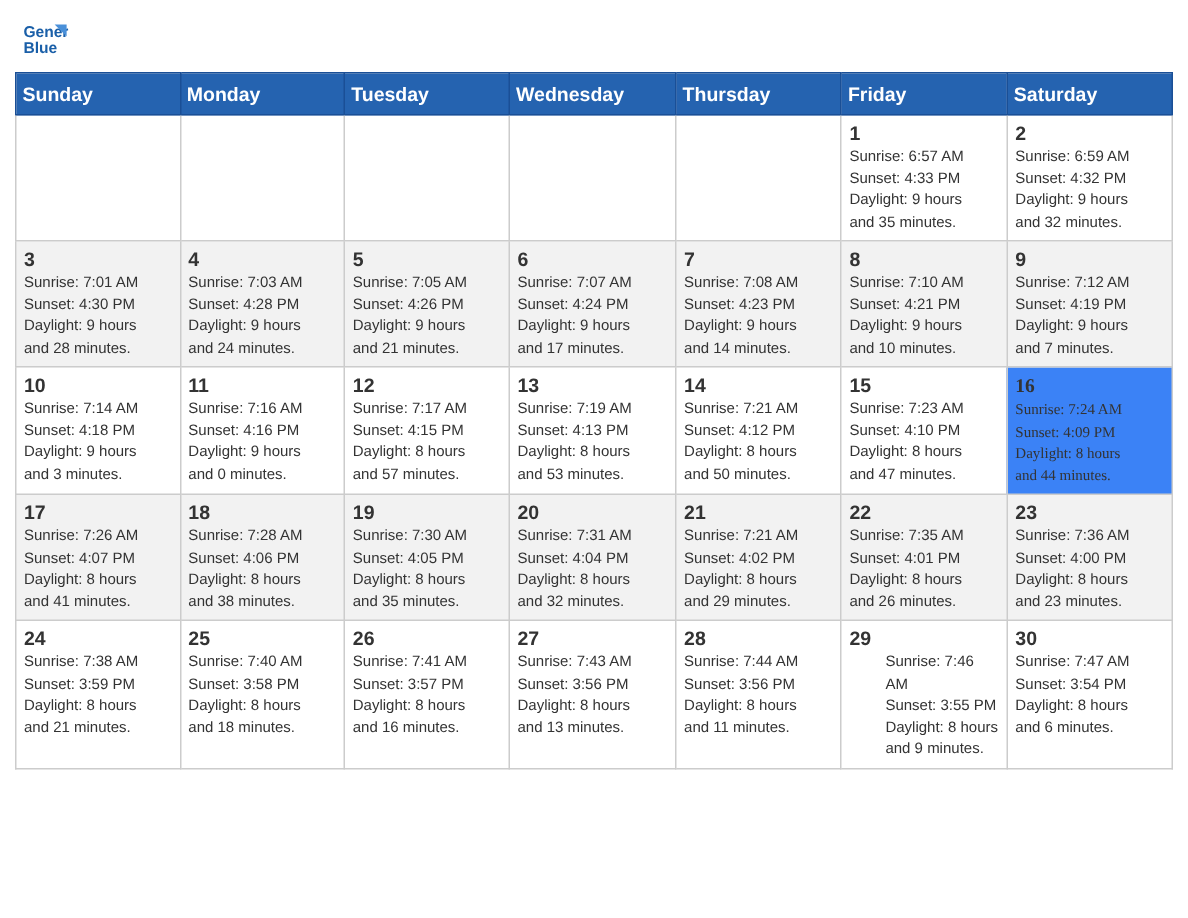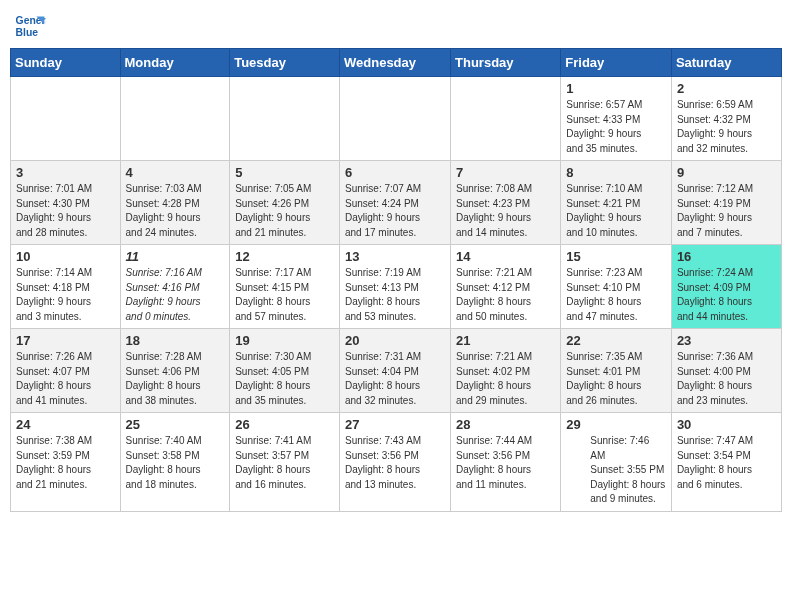--- a/index.html
+++ b/index.html
@@ -189,21 +189,21 @@
         </td>
       </tr>
       <tr>
         <td style="background: rgb(255, 255, 255);">
           <span class="day-num">10</span>
           <div class="day-info" style="white-space: pre-line;">Sunrise: 7:14 AM
 Sunset: 4:18 PM
 Daylight: 9 hours
 and 3 minutes.</div>
         </td>
-        <td style="background: rgb(255, 255, 255); font-style: italic;">
+        <td style="background: rgb(255, 255, 255);">
           <span class="day-num">11</span>
           <div class="day-info" style="white-space: pre-line;">Sunrise: 7:16 AM
 Sunset: 4:16 PM
 Daylight: 9 hours
 and 0 minutes.</div>
         </td>
         <td style="background: rgb(255, 255, 255);">
           <span class="day-num">12</span>
           <div class="day-info" style="white-space: pre-line;">Sunrise: 7:17 AM
 Sunset: 4:15 PM
@@ -224,21 +224,21 @@
 Daylight: 8 hours
 and 50 minutes.</div>
         </td>
         <td style="background: rgb(255, 255, 255);">
           <span class="day-num">15</span>
           <div class="day-info" style="white-space: pre-line;">Sunrise: 7:23 AM
 Sunset: 4:10 PM
 Daylight: 8 hours
 and 47 minutes.</div>
         </td>
-        <td style="background: #5eead4;">
+        <td style="background: #3b82f6; font-family: Liberation Serif, serif;">
           <span class="day-num">16</span>
           <div class="day-info" style="white-space: pre-line;">Sunrise: 7:24 AM
 Sunset: 4:09 PM
 Daylight: 8 hours
 and 44 minutes.</div>
         </td>
       </tr>
       <tr>
         <td style="background: rgb(242, 242, 242);">
           <span class="day-num">17</span>

